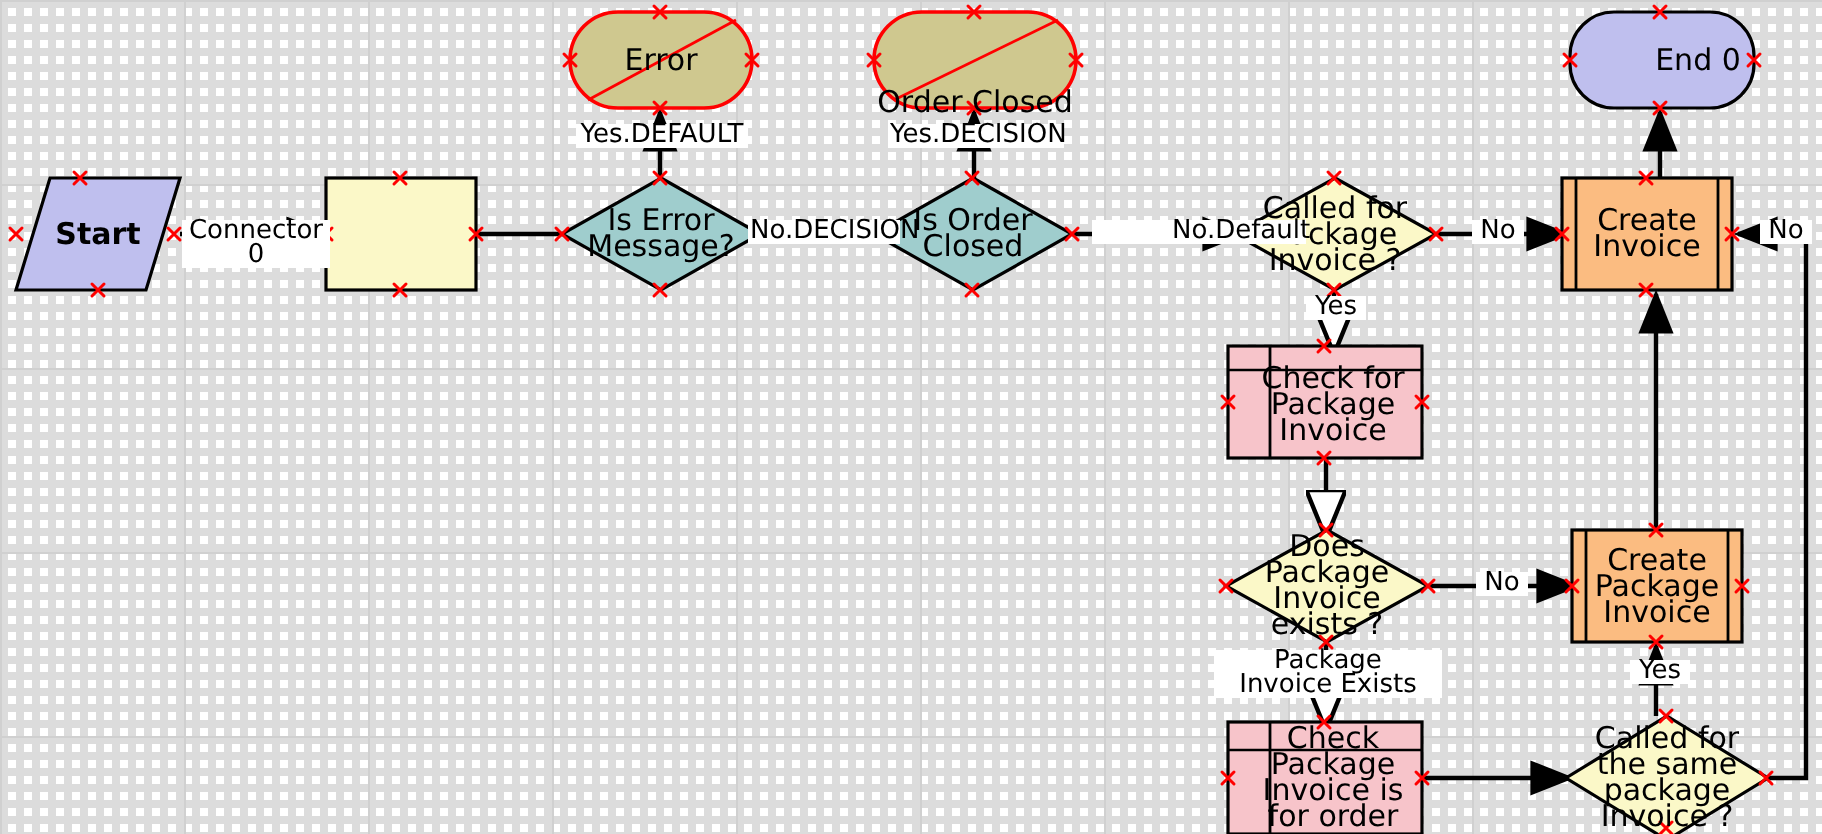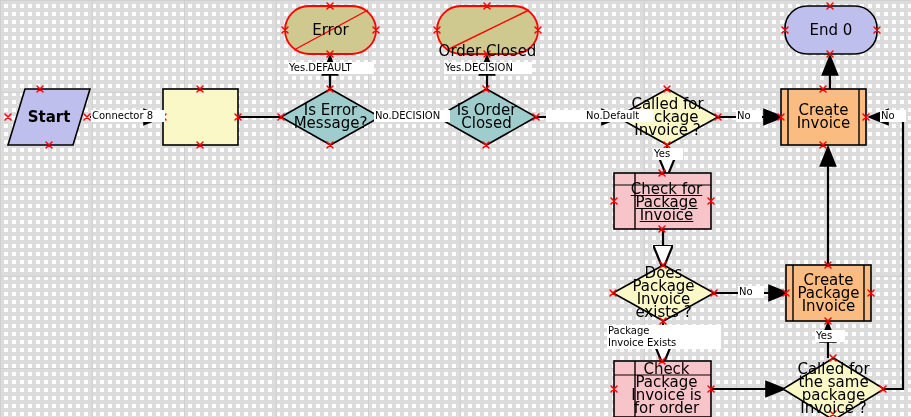--- a/index.html
+++ b/index.html
@@ -44,25 +44,25 @@
     justify-content: center;
     text-align: center;
     font-size: 15px;
     line-height: 13px;
     color: #000000;
     pointer-events: none;
     white-space: pre-line;
   }
   .edge-label {
     position: absolute;
-    font-size: 10px;
+    font-size: 13px;
     line-height: 12px;
     color: #000000;
     background: #ffffff;
-    text-align: left;
+    text-align: center;
     white-space: pre-line;
     padding: 0 1px;
   }
 </style>
 </head>
 <body>
 
 <div id="canvas">
 
   <svg id="svg-layer" xmlns="http://www.w3.org/2000/svg" viewBox="0 0 911 417">
@@ -258,26 +258,26 @@
 
   <div class="node-label" style="left:437px; top:89px; width:99px; height:56px;">Is Order
 Closed</div>
 
   <div class="node-label" style="left:437px; top:6px; width:101px; height:48px;margin-top:21px;">Order Closed</div>
 
   <div class="node-label" style="left:617px; top:89px; width:101px; height:56px;">Called for
 Package
 Invoice ?</div>
 
-  <div class="node-label" style="left:785px; top:6px; width:92px; height:48px;">End 0</div>
+  <div class="node-label" style="left:803px; top:6px; width:92px; height:48px;">End 0</div>
 
   <div class="node-label" style="left:781px; top:89px; width:85px; height:56px;">Create
 Invoice</div>
 
-  <div class="node-label" style="left:622px; top:175px; width:89px; height:54px;text-decoration:underline;">Check for
+  <div class="node-label" style="left:622px; top:175px; width:89px; height:54px;">Check for
 Package
 Invoice</div>
 
   <div class="node-label" style="left:613px; top:265px; width:101px; height:56px;">Does Package
 Invoice
 exists ?</div>
 
   <div class="node-label" style="left:786px; top:265px; width:85px; height:56px;">Create
 Package
 Invoice</div>
@@ -285,21 +285,21 @@
   <div class="node-label" style="left:622px; top:363px; width:89px; height:54px; align-items:flex-start;">Check
 Package
 Invoice is
 for order</div>
 
   <div class="node-label" style="left:783px; top:360px; width:101px; height:57px;">Called for
 the same
 package
 Invoice ?</div>
 
-  <div class="edge-label" style="left:91px; top:110px; width:72px;">Connector 8</div>
+  <div class="edge-label" style="left:91px; top:110px; width:72px;">Connector 0</div>
 
   <div class="edge-label" style="left:288px; top:62px; width:84px;">Yes.DEFAULT</div>
 
   <div class="edge-label" style="left:374px; top:110px; width:74px;">No.DECISION</div>
 
   <div class="edge-label" style="left:444px; top:62px; width:86px;">Yes.DECISION</div>
 
   <div class="edge-label" style="left:546px; top:110px; width:66px;padding-left:40px;">No.Default</div>
 
   <div class="edge-label" style="left:736px; top:110px; width:24px;">No</div>

